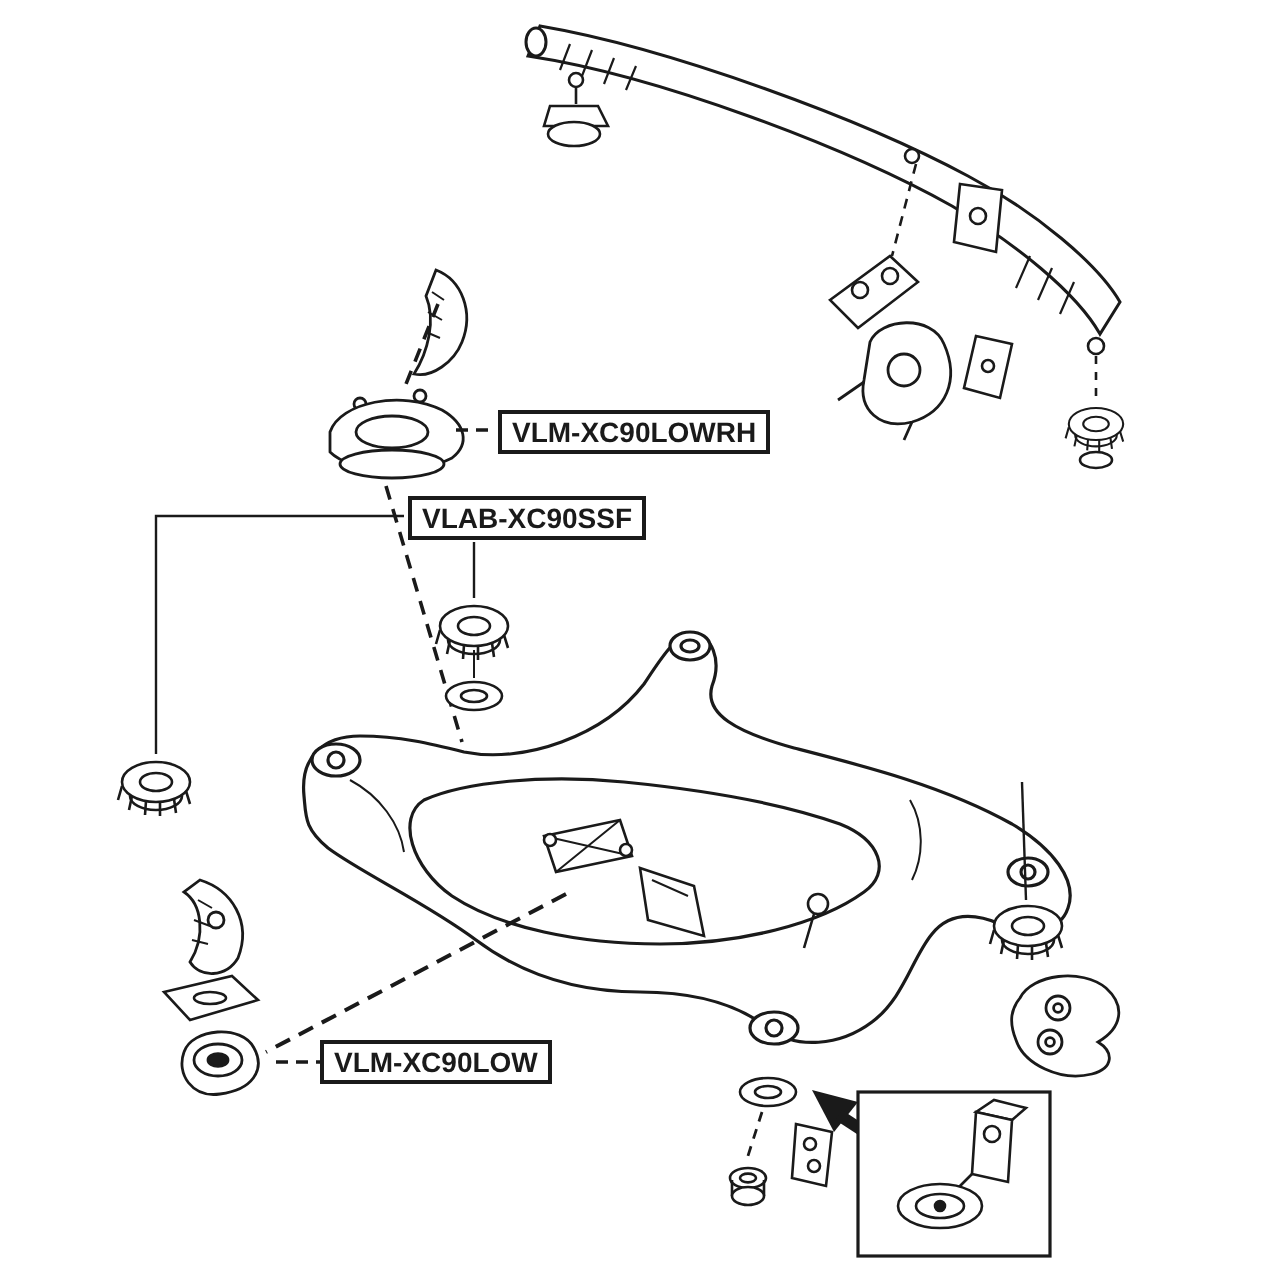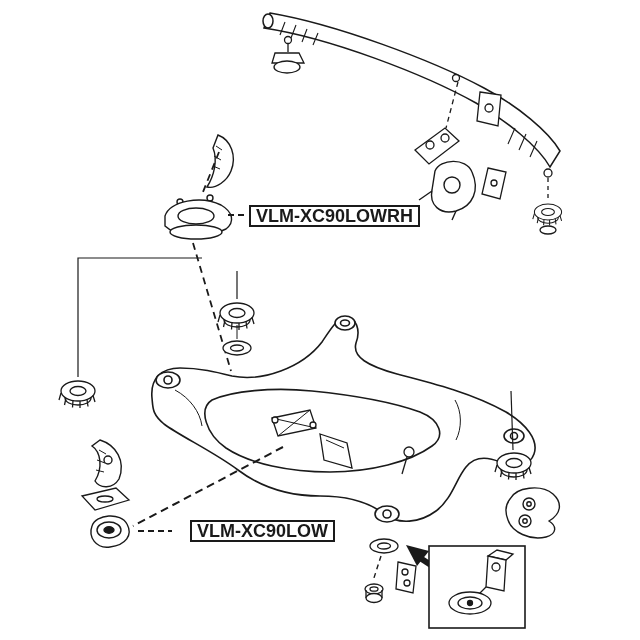--- a/index.html
+++ b/index.html
@@ -1,25 +1,25 @@
 <!DOCTYPE html>
 <html><head>
 <meta charset="utf-8">
 <style>
   html,body{margin:0;padding:0;background:#fff;}
   #stage{position:relative;width:640px;height:640px;background:#ffffff;overflow:hidden;
          font-family:"Liberation Sans", sans-serif;}
   #artwork{position:absolute;left:0;top:0;}
   .part-label{position:absolute;border:2px solid #1a1a1a;background:#ffffff;color:#1a1a1a;
-              font-weight:bold;font-size:18px;line-height:18px;padding:0 5px;white-space:nowrap;
+              font-weight:bold;font-size:14px;line-height:18px;padding:0 5px;white-space:nowrap;
               letter-spacing:0px;}
   .lbl-lowrh{left:249px;top:205px;}
   .lbl-ssf{left:204px;top:248px;}
   .lbl-ssr{left:434px;top:368px;}
-  .lbl-low{left:190px;top:520px;}
+  .lbl-low{left:160px;top:520px;}
 </style>
 </head>
 <body>
 
 <div id="stage">
 
   <svg id="artwork" width="640" height="640" viewBox="0 0 640 640" xmlns="http://www.w3.org/2000/svg">
     <defs>
       <g id="bushsym" fill="#ffffff" stroke="#1a1a1a" stroke-width="1.3">
         <ellipse cx="0" cy="7" rx="13" ry="7"></ellipse>
@@ -197,14 +197,15 @@
       <path d="M488,556 L506,560 L504,591 L486,587 Z"></path>
       <circle cx="496" cy="567" r="4"></circle>
       <path d="M486,587 L477,596" fill="none"></path>
       <ellipse cx="470" cy="603" rx="21" ry="11"></ellipse>
       <ellipse cx="470" cy="603" rx="12" ry="6"></ellipse>
       <circle cx="470" cy="603" r="2.5" fill="#1a1a1a"></circle>
     </g>
   </svg>
 
   <div class="part-label lbl-lowrh">VLM-XC90LOWRH</div>
+  <div class="part-label lbl-ssf">VLAB-XC90SSF</div>
   <div class="part-label lbl-low">VLM-XC90LOW</div>
 </div>
 
 </body></html>

